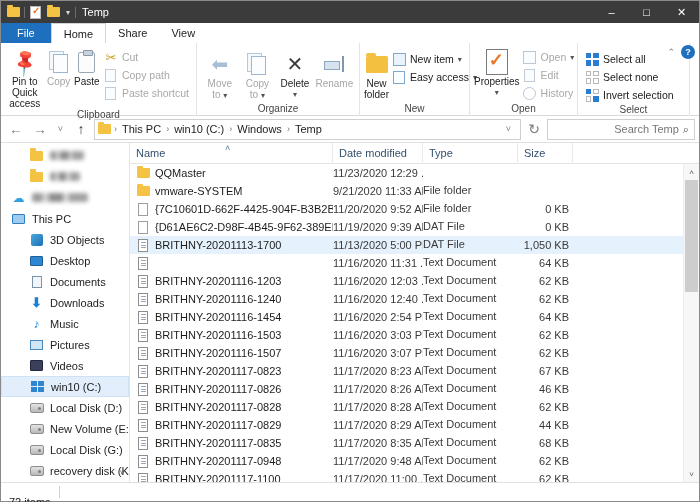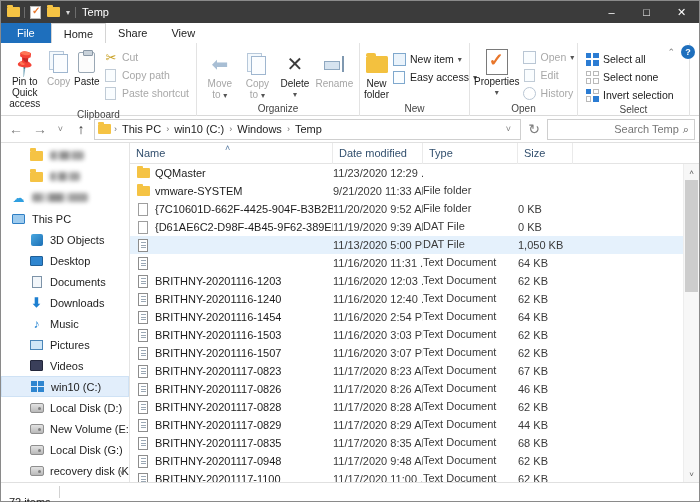--- a/index.html
+++ b/index.html
@@ -147,21 +147,21 @@
   .sortmark { position:absolute; left:95px; top:-5px; color:#5d7fa5; font-size:9px; }
 
   .rows-wrap { flex:1; display:flex; min-height:0; }
   .rows { flex:1; overflow:hidden; }
   .row { height:18px; display:flex; align-items:center; font-size:11px; color:#1c1c1c; }
   .row.sel { background:#e5f1fc; }
   .cell { height:18px; line-height:18px; overflow:hidden; white-space:nowrap; }
   .c-name { width:203px; flex:0 0 203px; display:flex; align-items:center; gap:5px; padding-left:6px; }
   .c-date { width:90px; flex:0 0 90px; color:#3a3a3a; }
   .c-type { width:95px; flex:0 0 95px; color:#3a3a3a;margin-top:34px; }
-  .c-size { width:55px; flex:0 0 55px; text-align:left; color:#3a3a3a; padding-right:4px; }
+  .c-size { width:55px; flex:0 0 55px; text-align:right; color:#3a3a3a; padding-right:4px; }
   .f-ico { width:14px; flex:0 0 14px; display:flex; align-items:center; justify-content:center; }
   .ic-file-folder { width:13px; height:10px; background:#f5c344; border-radius:1px; position:relative; }
   .ic-file-folder:before { content:""; position:absolute; top:-2.5px; left:0; width:6px; height:3px; background:#f5c344; border-radius:1px 1px 0 0; }
   .ic-dat { width:10px; height:13px; background:#ffffff; border:1px solid #9e9e9e; }
   .ic-txt { width:10px; height:13px; background:#ffffff; border:1px solid #8d8d8d; position:relative; }
   .ic-txt:after {
     content:""; position:absolute; left:1.5px; top:2px; right:1.5px; height:8px;
     background: repeating-linear-gradient(#9aa7b4 0 1px, transparent 1px 2.6px);
   }
 
@@ -606,20 +606,21 @@
               </div>
               <div class="cell c-date">11/19/2020 9:39 AM</div>
               <div class="cell c-type">DAT File</div>
               <div class="cell c-size">0 KB</div>
             </div>
             <div class="row sel">
               <div class="cell c-name">
                 <span class="f-ico">
                   <span class="ic-txt"></span>
                 </span>
+                <span>BRITHNY-20201113-1700</span>
               </div>
               <div class="cell c-date">11/13/2020 5:00 PM</div>
               <div class="cell c-type">Text Document</div>
               <div class="cell c-size">1,050 KB</div>
             </div>
             <div class="row">
               <div class="cell c-name">
                 <span class="f-ico">
                   <span class="ic-txt"></span>
                 </span>

